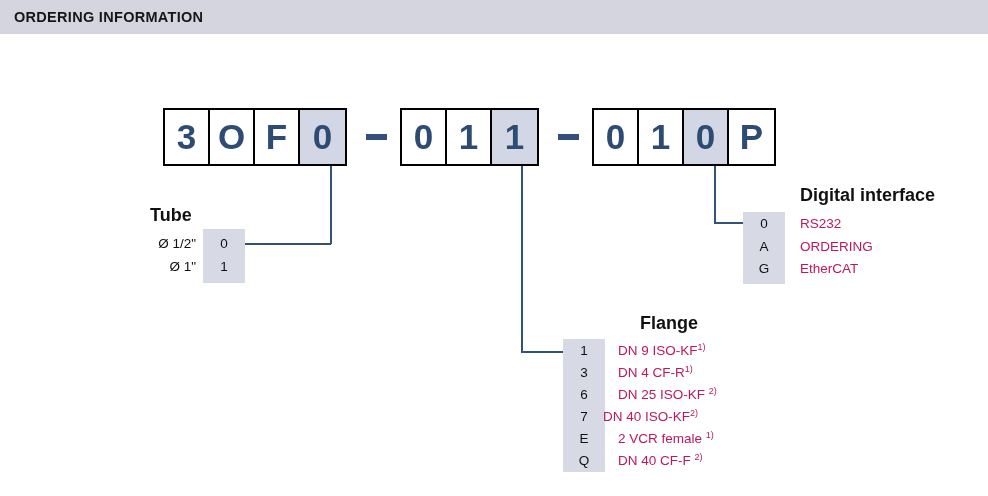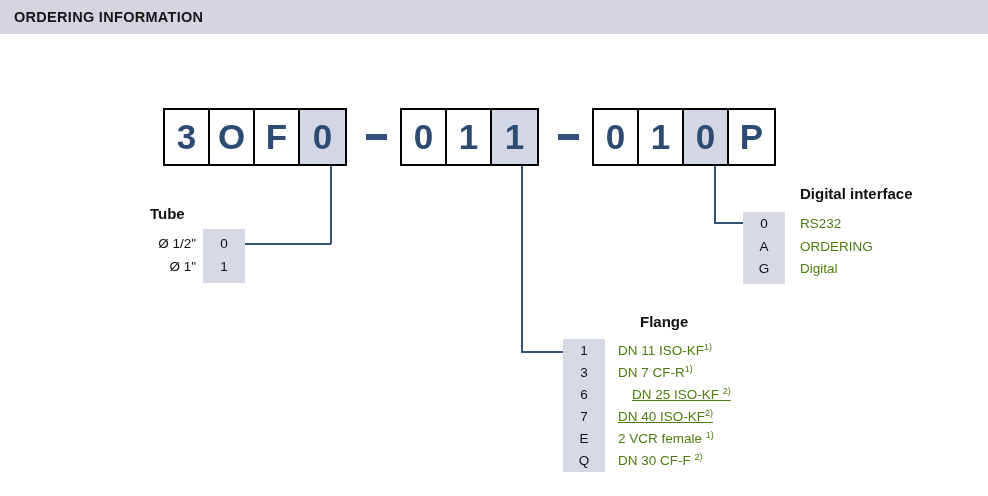--- a/index.html
+++ b/index.html
@@ -82,42 +82,42 @@
   .conn {
     position: absolute;
     background: #335275;
   }
   .conn.v { width: 1.6px; }
   .conn.h { height: 1.6px; }
 
   
   .opt-title {
     position: absolute;
-    font-size: 15px;
+    font-size: 18px;
     font-weight: bold;
     color: #111111;
     white-space: nowrap;
   }
   .code-col {
     position: absolute;
     background: #d7d9e5;
     box-sizing: border-box;
   }
   .code-val {
     position: absolute;
     width: 42px;
     text-align: center;
     font-size: 13.5px;
     color: #111111;
     white-space: nowrap;
   }
   .opt-desc {
     position: absolute;
     font-size: 13.5px;
-    color: #4d7c0f;
+    color: #be185d;
     white-space: nowrap;
   }
   .opt-desc sup {
     font-size: 9px;
     vertical-align: super;
     line-height: 0;
   }
   .tube-label {
     position: absolute;
     width: 70px;
@@ -181,34 +181,34 @@
 <div class="opt-title" style="left:800px; top:185px;">Digital interface</div>
 <div class="code-col" style="left:743px; top:212px; width:42px; height:72px;"></div>
 
 <div class="code-val" style="left:743px; top:216px;">0</div>
 <div class="opt-desc" style="left:800px; top:216px;">RS232</div>
 
 <div class="code-val" style="left:743px; top:239px;">A</div>
 <div class="opt-desc" style="left:800px; top:239px;">ORDERING</div>
 
 <div class="code-val" style="left:743px; top:261px;">G</div>
-<div class="opt-desc" style="left:800px; top:261px;">Digital</div>
+<div class="opt-desc" style="left:800px; top:261px;">EtherCAT</div>
 
 <div class="opt-title" style="left:640px; top:313px;">Flange</div>
 <div class="code-col" style="left:563px; top:339px; width:42px; height:133px;"></div>
 
 <div class="code-val" style="left:563px; top:343px;">1</div>
-<div class="opt-desc" style="left:618px; top:343px;"><span>DN 11 ISO-KF</span><sup>1)</sup></div>
+<div class="opt-desc" style="left:618px; top:343px;"><span>DN 9 ISO-KF</span><sup>1)</sup></div>
 
 <div class="code-val" style="left:563px; top:365px;">3</div>
-<div class="opt-desc" style="left:618px; top:365px;"><span>DN 7 CF-R</span><sup>1)</sup></div>
+<div class="opt-desc" style="left:618px; top:365px;"><span>DN 4 CF-R</span><sup>1)</sup></div>
 
 <div class="code-val" style="left:563px; top:387px;">6</div>
-<div class="opt-desc" style="left:632px; top:387px;text-decoration:underline;"><span>DN 25 ISO-KF</span>&nbsp;<sup>2)</sup></div>
+<div class="opt-desc" style="left:618px; top:387px;"><span>DN 25 ISO-KF</span>&nbsp;<sup>2)</sup></div>
 
 <div class="code-val" style="left:563px; top:409px;">7</div>
-<div class="opt-desc" style="left:618px; top:409px;text-decoration:underline;"><span>DN 40 ISO-KF</span><sup>2)</sup></div>
+<div class="opt-desc" style="left:603px; top:409px;"><span>DN 40 ISO-KF</span><sup>2)</sup></div>
 
 <div class="code-val" style="left:563px; top:431px;">E</div>
 <div class="opt-desc" style="left:618px; top:431px;"><span>2 VCR female</span>&nbsp;<sup>1)</sup></div>
 
 <div class="code-val" style="left:563px; top:453px;">Q</div>
-<div class="opt-desc" style="left:618px; top:453px;"><span>DN 30 CF-F</span>&nbsp;<sup>2)</sup></div>
+<div class="opt-desc" style="left:618px; top:453px;"><span>DN 40 CF-F</span>&nbsp;<sup>2)</sup></div>
 
 </body></html>

